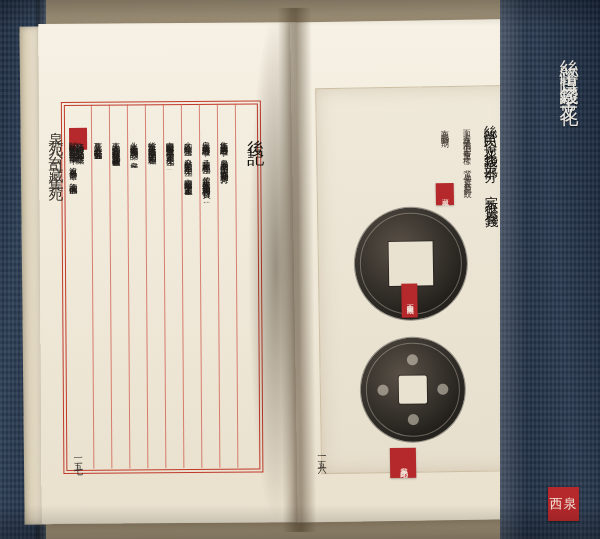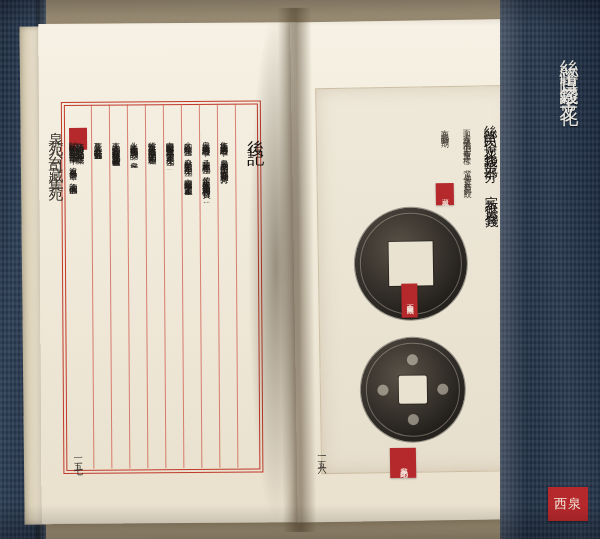--- a/index.html
+++ b/index.html
@@ -49,21 +49,21 @@
     writing-mode:vertical-rl;text-orientation:upright;
     color:#e9e6df;font-size:19px;letter-spacing:7px;
     text-shadow:0 1px 1px rgba(0,0,0,.6);
     font-family:"Liberation Serif", serif;
   }
   .cover-seal{
     position:absolute;right:12px;bottom:18px;width:40px;
     display:flex;flex-direction:column;gap:3px;
   }
   .cover-seal .sq{
-    width:40px;height:34px;background:#b5282b;color:#f2e7d8;
+    width:31px;height:34px;background:#b5282b;color:#f2e7d8;
     font-size:13px;line-height:34px;text-align:center;letter-spacing:1px;
     box-shadow:0 1px 2px rgba(0,0,0,.4);
   }
 
   
   .book{position:absolute;left:22px;top:8px;width:520px;height:524px;
     transform:rotate(-0.6deg);}
   
   .edge-stack-left{
     position:absolute;left:0;top:16px;width:28px;height:498px;

